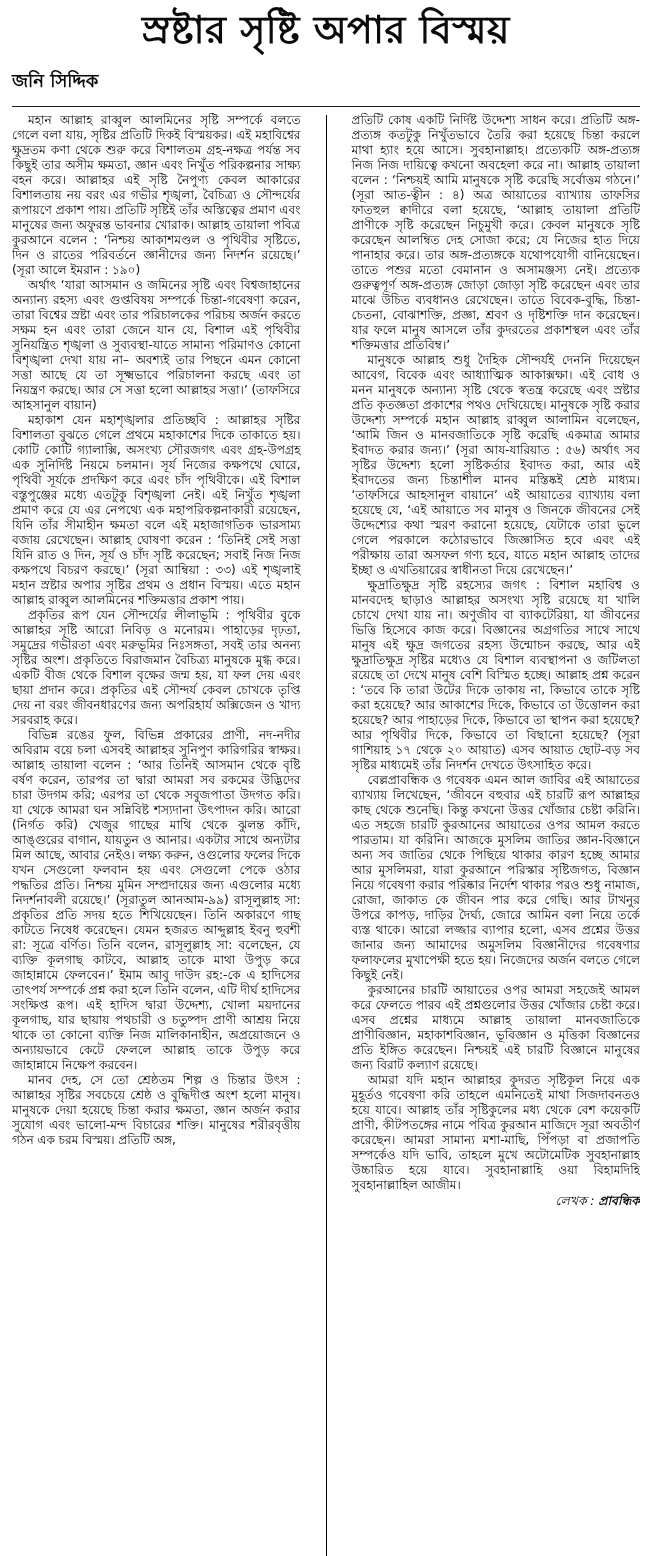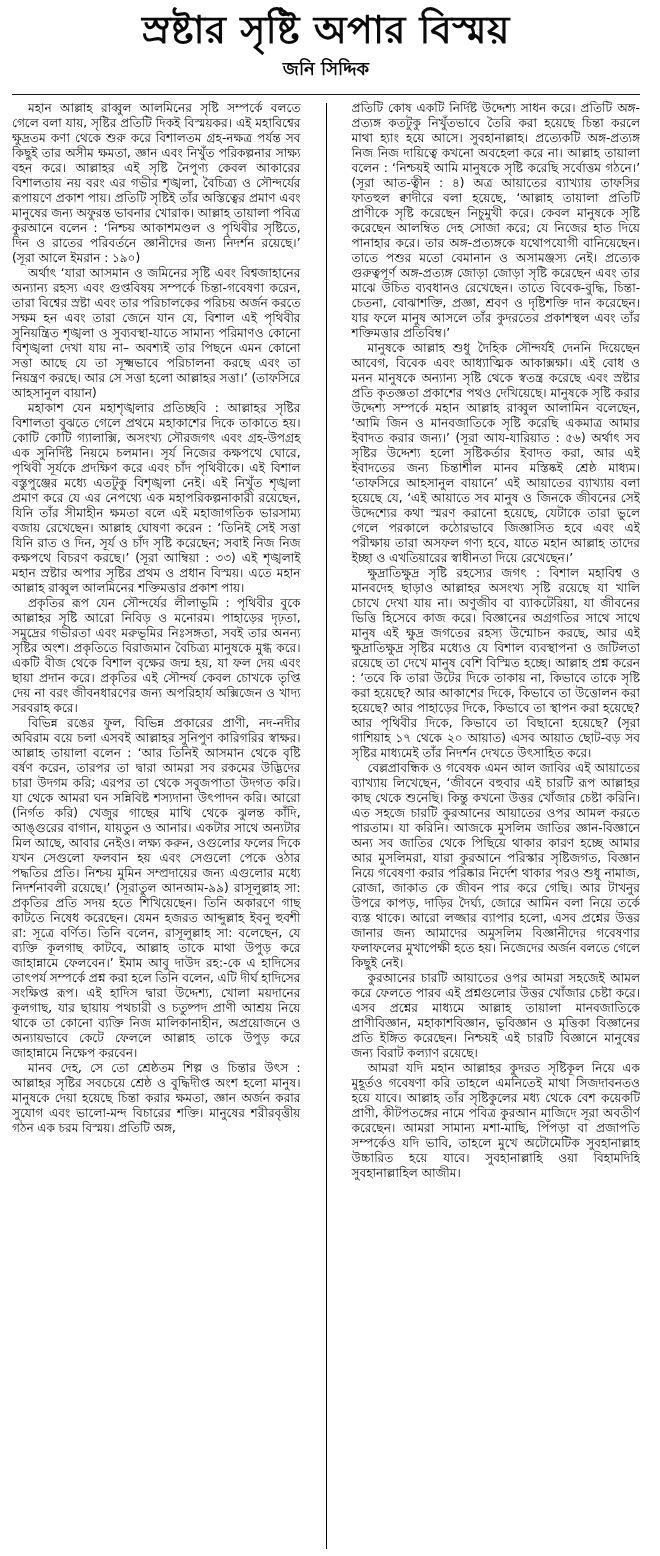--- a/index.html
+++ b/index.html
@@ -24,24 +24,24 @@
   .headline {
     text-align: center;
     font-size: 38px;
     line-height: 1.18;
     font-weight: bold;
     letter-spacing: 0.5px;
     margin: 2px 0 2px 0;
     font-family: "DejaVu Sans", "Liberation Sans", sans-serif;
   }
   .byline {
-    text-align: center;
+    text-align: left;
     font-size: 18px;
     font-weight: bold;
-    margin: 2px 0 8px 0;
+    margin: 14px 0 8px 0;
     font-family: "DejaVu Sans", "Liberation Sans", sans-serif;
   }
   .rule {
     border: 0;
     border-top: 1px solid #1a1a1a;
     margin: 4px 0 6px 0;
   }
   .columns {
     display: flex;
     flex-direction: row;
@@ -110,16 +110,17 @@
 
     <div class="col-gutter"></div>
 
     <div class="col col-right">
       <p class="noindent"><span class="sub"></span><span>প্রতিটি কোষ একটি নির্দিষ্ট উদ্দেশ্য সাধন করে। প্রতিটি অঙ্গ-প্রত্যঙ্গ কতটুকু নিখুঁতভাবে তৈরি করা হয়েছে চিন্তা করলে মাথা হ্যাং হয়ে আসে। সুবহানাল্লাহ। প্রত্যেকটি অঙ্গ-প্রত্যঙ্গ নিজ নিজ দায়িত্বে কখনো অবহেলা করে না। আল্লাহ তায়ালা বলেন : ‘নিশ্চয়ই আমি মানুষকে সৃষ্টি করেছি সর্বোত্তম গঠনে।’ (সূরা আত-ত্বীন : ৪) অত্র আয়াতের ব্যাখ্যায় তাফসির ফাতহুল ক্বাদীরে বলা হয়েছে, ‘আল্লাহ তায়ালা প্রতিটি প্রাণীকে সৃষ্টি করেছেন নিচুমুখী করে। কেবল মানুষকে সৃষ্টি করেছেন আলম্বিত দেহ সোজা করে; যে নিজের হাত দিয়ে পানাহার করে। তার অঙ্গ-প্রত্যঙ্গকে যথোপযোগী বানিয়েছেন। তাতে পশুর মতো বেমানান ও অসামঞ্জস্য নেই। প্রত্যেক গুরুত্বপূর্ণ অঙ্গ-প্রত্যঙ্গ জোড়া জোড়া সৃষ্টি করেছেন এবং তার মাঝে উচিত ব্যবধানও রেখেছেন। তাতে বিবেক-বুদ্ধি, চিন্তা-চেতনা, বোঝাশক্তি, প্রজ্ঞা, শ্রবণ ও দৃষ্টিশক্তি দান করেছেন। যার ফলে মানুষ আসলে তাঁর কুদরতের প্রকাশস্থল এবং তাঁর শক্তিমত্তার প্রতিবিম্ব।’</span></p>
       <p><span class="sub"></span><span>মানুষকে আল্লাহ শুধু দৈহিক সৌন্দর্যই দেননি দিয়েছেন আবেগ, বিবেক এবং আধ্যাত্মিক আকাক্সক্ষা। এই বোধ ও মনন মানুষকে অন্যান্য সৃষ্টি থেকে স্বতন্ত্র করেছে এবং স্রষ্টার প্রতি কৃতজ্ঞতা প্রকাশের পথও দেখিয়েছে। মানুষকে সৃষ্টি করার উদ্দেশ্য সম্পর্কে মহান আল্লাহ রাব্বুল আলামিন বলেছেন, ‘আমি জিন ও মানবজাতিকে সৃষ্টি করেছি একমাত্র আমার ইবাদত করার জন্য।’ (সূরা আয-যারিয়াত : ৫৬) অর্থাৎ সব সৃষ্টির উদ্দেশ্য হলো সৃষ্টিকর্তার ইবাদত করা, আর এই ইবাদতের জন্য চিন্তাশীল মানব মস্তিষ্কই শ্রেষ্ঠ মাধ্যম। ‘তাফসিরে আহসানুল বায়ানে’ এই আয়াতের ব্যাখ্যায় বলা হয়েছে যে, ‘এই আয়াতে সব মানুষ ও জিনকে জীবনের সেই উদ্দেশ্যের কথা স্মরণ করানো হয়েছে, যেটাকে তারা ভুলে গেলে পরকালে কঠোরভাবে জিজ্ঞাসিত হবে এবং এই পরীক্ষায় তারা অসফল গণ্য হবে, যাতে মহান আল্লাহ তাদের ইচ্ছা ও এখতিয়ারের স্বাধীনতা দিয়ে রেখেছেন।’</span></p>
       <p><span class="sub">ক্ষুদ্রাতিক্ষুদ্র সৃষ্টি রহস্যের জগৎ : </span><span>বিশাল মহাবিশ্ব ও মানবদেহ ছাড়াও আল্লাহর অসংখ্য সৃষ্টি রয়েছে যা খালি চোখে দেখা যায় না। অণুজীব বা ব্যাকটেরিয়া, যা জীবনের ভিত্তি হিসেবে কাজ করে। বিজ্ঞানের অগ্রগতির সাথে সাথে মানুষ এই ক্ষুদ্র জগতের রহস্য উন্মোচন করছে, আর এই ক্ষুদ্রাতিক্ষুদ্র সৃষ্টির মধ্যেও যে বিশাল ব্যবস্থাপনা ও জটিলতা রয়েছে তা দেখে মানুষ বেশি বিস্মিত হচ্ছে। আল্লাহ প্রশ্ন করেন : ‘তবে কি তারা উটের দিকে তাকায় না, কিভাবে তাকে সৃষ্টি করা হয়েছে? আর আকাশের দিকে, কিভাবে তা উত্তোলন করা হয়েছে? আর পাহাড়ের দিকে, কিভাবে তা স্থাপন করা হয়েছে? আর পৃথিবীর দিকে, কিভাবে তা বিছানো হয়েছে? (সূরা গাশিয়াহ ১৭ থেকে ২০ আয়াত) এসব আয়াত ছোট-বড় সব সৃষ্টির মাধ্যমেই তাঁর নিদর্শন দেখতে উৎসাহিত করে।</span></p>
       <p><span class="sub"></span><span>বেল্লপ্রাবন্ধিক ও গবেষক এমন আল জাবির এই আয়াতের ব্যাখ্যায় লিখেছেন, ‘জীবনে বহুবার এই চারটি রূপ আল্লাহর কাছ থেকে শুনেছি। কিন্তু কখনো উত্তর খোঁজার চেষ্টা করিনি। এত সহজে চারটি কুরআনের আয়াতের ওপর আমল করতে পারতাম। যা করিনি। আজকে মুসলিম জাতির জ্ঞান-বিজ্ঞানে অন্য সব জাতির থেকে পিছিয়ে থাকার কারণ হচ্ছে আমার আর মুসলিমরা, যারা কুরআনে পরিস্কার সৃষ্টিজগত, বিজ্ঞান নিয়ে গবেষণা করার পরিষ্কার নির্দেশ থাকার পরও শুধু নামাজ, রোজা, জাকাত কে জীবন পার করে গেছি। আর টাখনুর উপরে কাপড়, দাড়ির দৈর্ঘ্য, জোরে আমিন বলা নিয়ে তর্কে ব্যস্ত থাকে। আরো লজ্জার ব্যাপার হলো, এসব প্রশ্নের উত্তর জানার জন্য আমাদের অমুসলিম বিজ্ঞানীদের গবেষণার ফলাফলের মুখাপেক্ষী হতে হয়। নিজেদের অর্জন বলতে গেলে কিছুই নেই।</span></p>
       <p><span class="sub"></span><span>কুরআনের চারটি আয়াতের ওপর আমরা সহজেই আমল করে ফেলতে পারব এই প্রশ্নগুলোর উত্তর খোঁজার চেষ্টা করে। এসব প্রশ্নের মাধ্যমে আল্লাহ তায়ালা মানবজাতিকে প্রাণীবিজ্ঞান, মহাকাশবিজ্ঞান, ভূবিজ্ঞান ও মৃত্তিকা বিজ্ঞানের প্রতি ইঙ্গিত করেছেন। নিশ্চয়ই এই চারটি বিজ্ঞানে মানুষের জন্য বিরাট কল্যাণ রয়েছে।</span></p>
       <p><span class="sub"></span><span>আমরা যদি মহান আল্লাহর কুদরত সৃষ্টিকূল নিয়ে এক মুহূর্তও গবেষণা করি তাহলে এমনিতেই মাথা সিজদাবনতও হয়ে যাবে। আল্লাহ তাঁর সৃষ্টিকুলের মধ্য থেকে বেশ কয়েকটি প্রাণী, কীটপতঙ্গের নামে পবিত্র কুরআন মাজিদে সূরা অবতীর্ণ করেছেন। আমরা সামান্য মশা-মাছি, পিঁপড়া বা প্রজাপতি সম্পর্কেও যদি ভাবি, তাহলে মুখে অটোমেটিক সুবহানাল্লাহ উচ্চারিত হয়ে যাবে। সুবহানাল্লাহি ওয়া বিহামদিহি সুবহানাল্লাহিল আজীম।</span></p>
+      <p class="credit"><span class="lbl">লেখক : </span><span>প্রাবন্ধিক</span></p>
     </div>
 
   </div>
 </div>
 
 </body></html>

